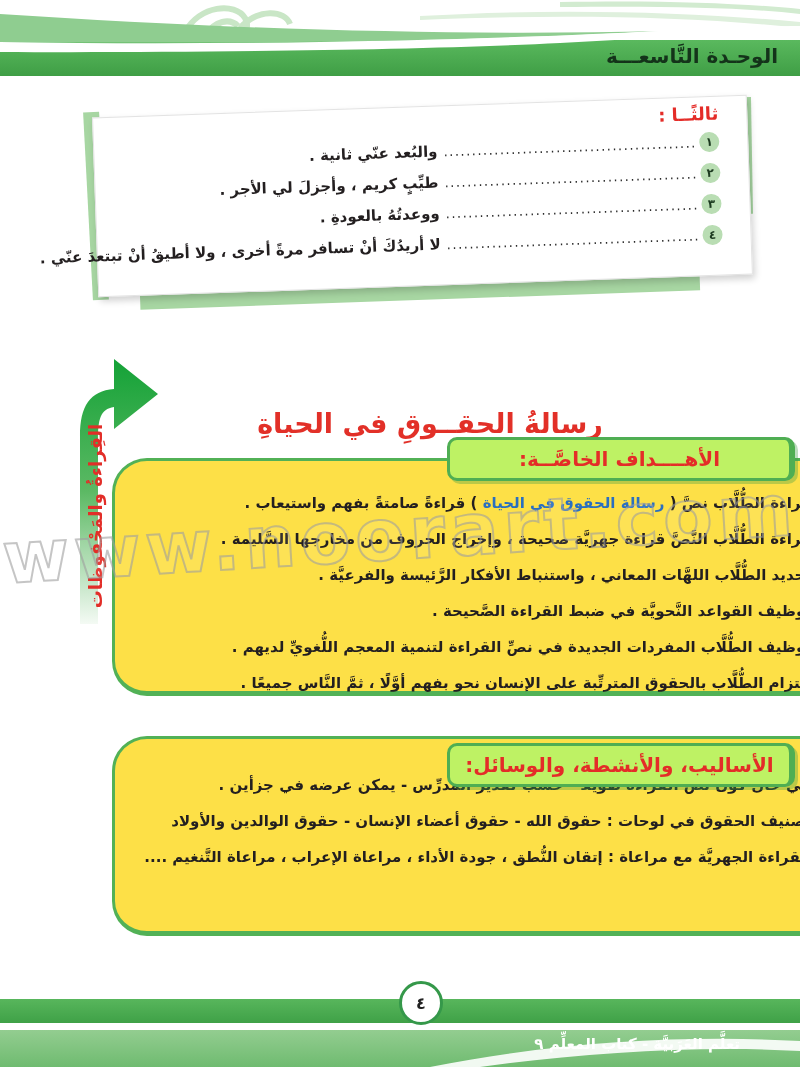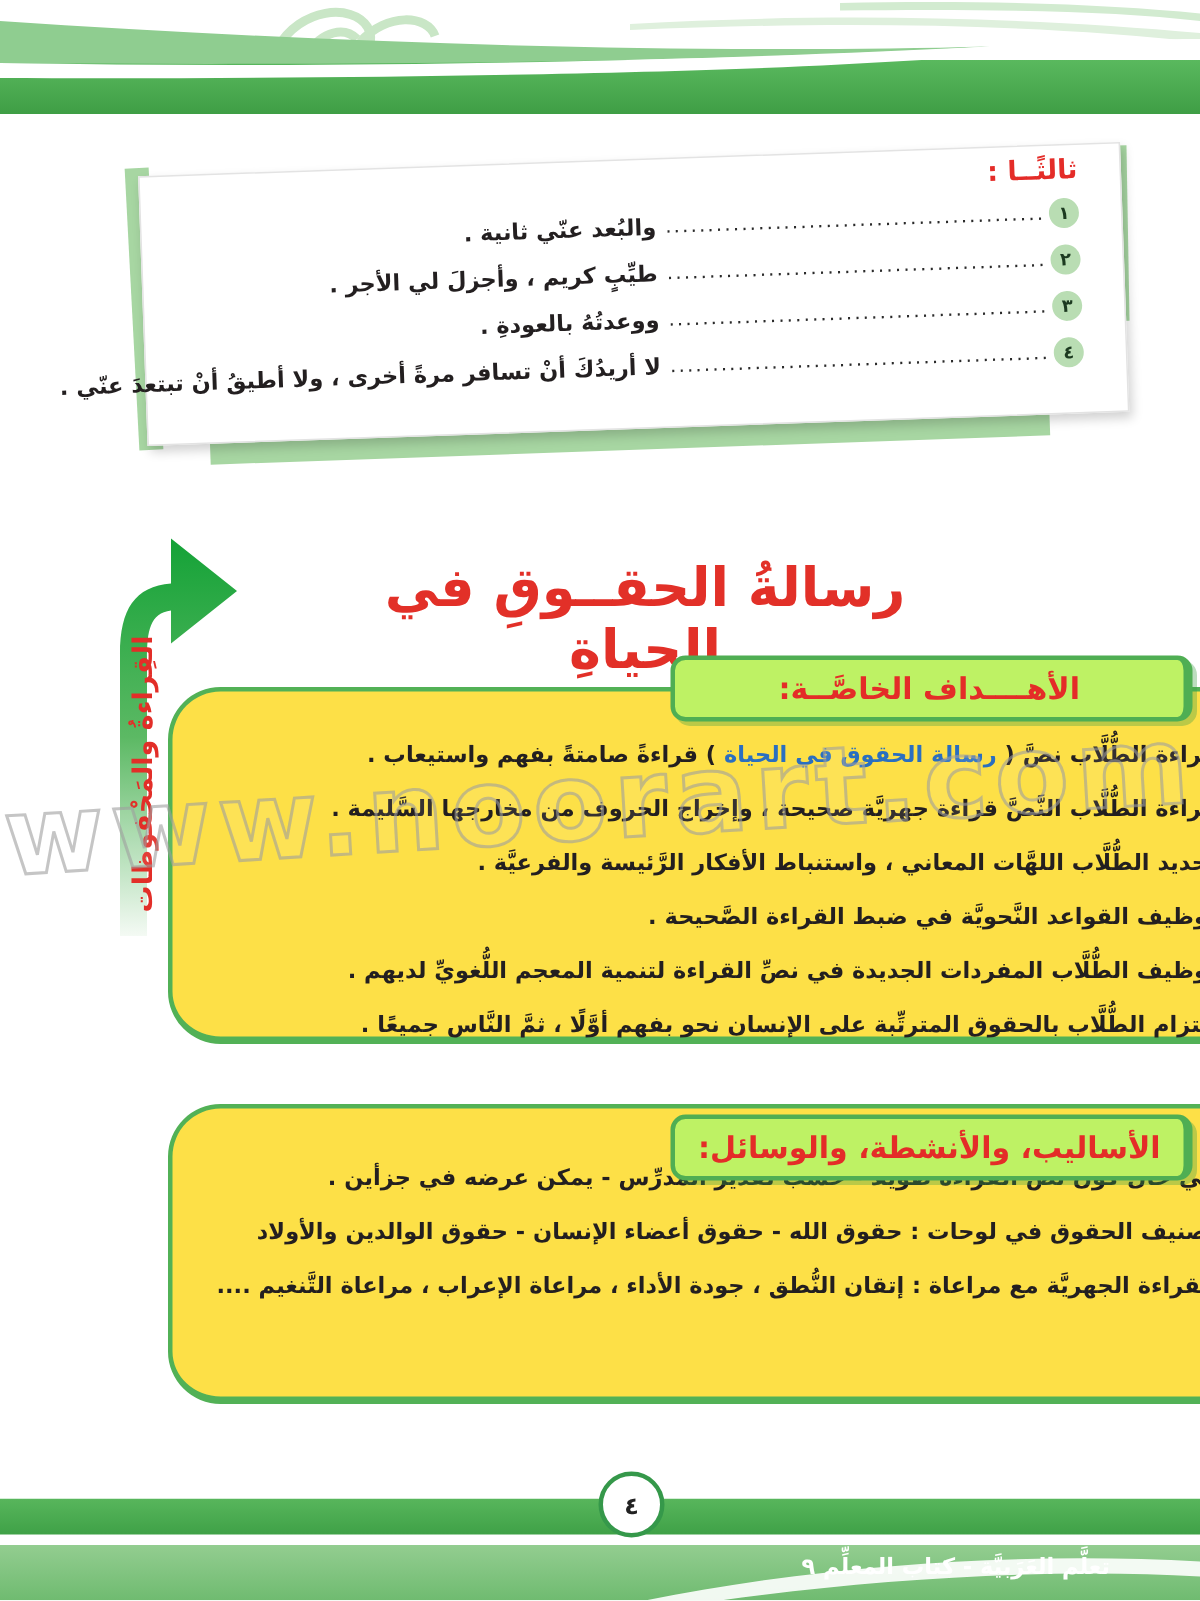--- a/index.html
+++ b/index.html
@@ -39,22 +39,22 @@
   .badge-wrap { position:absolute; left:553px; top:331px; width:242px; height:78px; z-index:6; }
   .badge-pill { position:absolute; left:20px; top:6px; width:222px; height:36px;
     background:linear-gradient(#ef4a42,#d31f1e); border-radius:18px;
     box-shadow:2px 4px 6px rgba(0,0,0,.28); color:#fff; font-size:20px; font-weight:bold;
     text-align:right; line-height:34px; padding-left:46px; direction:rtl; padding-right:18px; }
   .badge-circle { position:absolute; left:0; top:0; width:58px; height:58px; border-radius:50%;
     background:#fff; border:4px solid #3fa94b; box-shadow:0 0 0 2px #d93430, 4px 6px 8px rgba(0,0,0,.3);
     display:flex; align-items:center; justify-content:center; }
 
   
-  .lesson-title { position:absolute; left:230px; top:372px; width:400px; z-index:6; text-align:center;
-    color:#e23028; font-size:36px; font-weight:bold; direction:rtl; }
+  .lesson-title { position:absolute; left:230px; top:408px; width:400px; z-index:6; text-align:center;
+    color:#e23028; font-size:27px; font-weight:bold; direction:rtl; }
 
   
   .sec-box { position:absolute; left:112px; width:759px; z-index:10; background:#fde047;
     border:3px solid #52b156; border-right-width:6px; border-bottom-width:5px;
     border-radius:35px 35px 60px 35px; direction:rtl; }
   .obj-box { top:458px; height:238px; padding:30px 34px 6px 20px; }
   .met-box { top:736px; height:200px; padding:34px 34px 6px 20px; }
   .sec-label { position:absolute; left:447px; width:348px; height:44px; z-index:12; background:#bef264;
     border:3px solid #4fae53; border-right-width:6px; border-radius:10px;
     box-shadow:3px 3px 0 rgba(63,158,71,.35); display:flex; align-items:center; justify-content:center;
@@ -99,20 +99,21 @@
     <path d="M560 2 C660 0 740 3 800 9 L800 14 C740 7 660 6 560 7 Z" fill="#d2ebd0"></path>
     <g stroke="#c9e6c6" fill="none" stroke-width="6">
       <path d="M185 32 C200 5 235 2 245 18 C252 30 240 42 228 38"></path>
       <path d="M240 28 C258 8 285 10 290 24"></path>
       <path d="M205 36 C215 20 230 18 238 26"></path>
     </g>
     <rect x="0" y="40" width="800" height="36" fill="url(#bandGrad)"></rect>
     <path d="M0 14 C240 30 470 36 660 31 C500 41 240 44 0 42 Z" fill="#8fcd90"></path>
     <path d="M0 42 C240 46 480 40 660 31 C720 28 770 26 800 26 L800 33 C740 33 650 38 560 43 C430 50 180 53 0 52 Z" fill="#ffffff"></path>
   </svg>
+  <div class="unit-title">الوحـدة التَّاسعـــة</div>
 
   <div class="ex-bar bar-left"></div>
   <div class="ex-bar bar-right"></div>
   <div class="ex-bar bar-bottom"></div>
 
   <div class="exercise-box">
     <div class="ex-heading">ثالثًــا :</div>
     <div class="ex-row">
       <span class="ex-num">١</span>
       <span class="ex-dots">.............................................</span>

